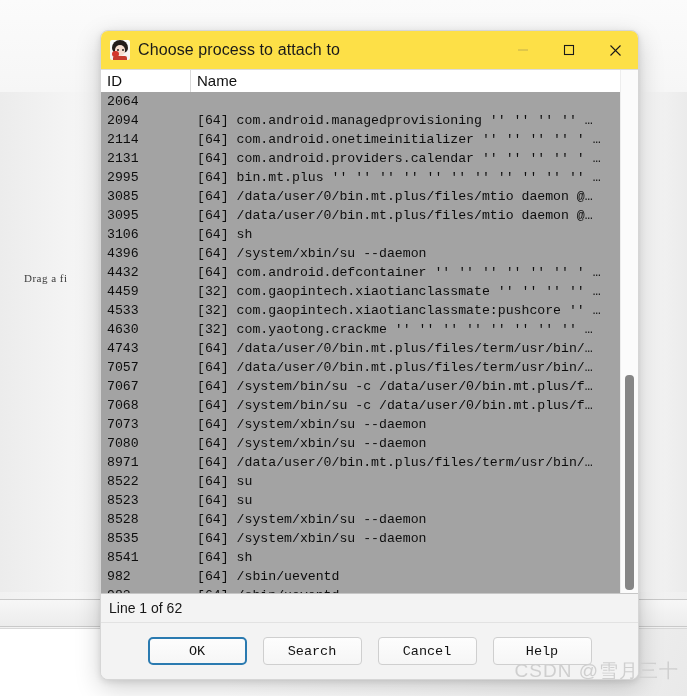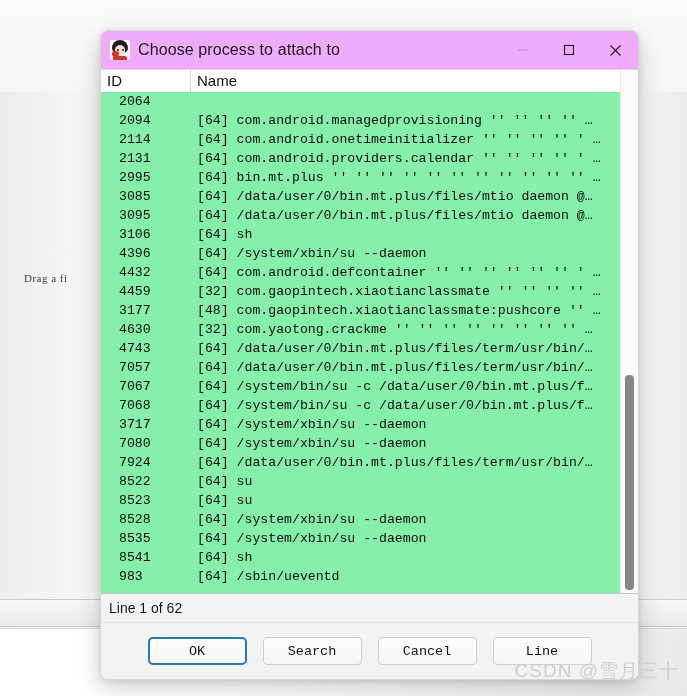--- a/index.html
+++ b/index.html
@@ -91,21 +91,21 @@
     box-shadow: 0 8px 26px rgba(0,0,0,0.18), 0 2px 6px rgba(0,0,0,0.10);
     overflow: hidden;
     display: flex;
     flex-direction: column;
   }
 
   
   .titlebar {
     height: 38px;
     min-height: 38px;
-    background: #f0abfc;
+    background: #fde047;
     display: flex;
     align-items: center;
     position: relative;
   }
   .title-icon {
     width: 20px;
     height: 20px;
     margin-left: 9px;
     margin-right: 8px;
     border-radius: 2px;
@@ -186,21 +186,21 @@
     border-top: 1px solid #dcdcdc;
     border-bottom: 1px solid #c6c6c6;
     position: relative;
     display: flex;
     overflow: hidden;
   }
   .listmain {
     flex: 1 1 auto;
     position: relative;
     overflow: hidden;
-    background: #86efac;
+    background: #a3a3a3;
   }
   .hdr {
     display: flex;
     height: 22px;
     align-items: center;
     background: #ffffff;
     position: relative;
   }
   .hdr .col-id,
   .hdr .col-name {
@@ -226,21 +226,21 @@
     height: 19px;
     align-items: center;
     font-family: "Liberation Mono", "DejaVu Sans Mono", monospace;
     font-size: 13.2px;
     color: #0d0d0d;
     white-space: nowrap;
   }
   .row .cid {
     width: 90px;
     flex: 0 0 90px;
-    padding-left: 18px;
+    padding-left: 6px;
     box-sizing: border-box;
     overflow: hidden;
   }
   .row .cname {
     flex: 1 1 auto;
     padding-left: 6px;
     padding-right: 4px;
     box-sizing: border-box;
     overflow: hidden;
     text-overflow: ellipsis;
@@ -411,22 +411,22 @@
             </div>
             <div class="row">
               <div class="cid">4432</div>
               <div class="cname">[64] com.android.defcontainer '' '' '' '' '' '' ' …</div>
             </div>
             <div class="row">
               <div class="cid">4459</div>
               <div class="cname">[32] com.gaopintech.xiaotianclassmate '' '' '' '' …</div>
             </div>
             <div class="row">
-              <div class="cid">3177</div>
-              <div class="cname">[48] com.gaopintech.xiaotianclassmate:pushcore '' …</div>
+              <div class="cid">4533</div>
+              <div class="cname">[32] com.gaopintech.xiaotianclassmate:pushcore '' …</div>
             </div>
             <div class="row">
               <div class="cid">4630</div>
               <div class="cname">[32] com.yaotong.crackme '' '' '' '' '' '' '' ''  …</div>
             </div>
             <div class="row">
               <div class="cid">4743</div>
               <div class="cname">[64] /data/user/0/bin.mt.plus/files/term/usr/bin/…</div>
             </div>
             <div class="row">
@@ -435,29 +435,29 @@
             </div>
             <div class="row">
               <div class="cid">7067</div>
               <div class="cname">[64] /system/bin/su -c /data/user/0/bin.mt.plus/f…</div>
             </div>
             <div class="row">
               <div class="cid">7068</div>
               <div class="cname">[64] /system/bin/su -c /data/user/0/bin.mt.plus/f…</div>
             </div>
             <div class="row">
-              <div class="cid">3717</div>
+              <div class="cid">7073</div>
               <div class="cname">[64] /system/xbin/su --daemon</div>
             </div>
             <div class="row">
               <div class="cid">7080</div>
               <div class="cname">[64] /system/xbin/su --daemon</div>
             </div>
             <div class="row">
-              <div class="cid">7924</div>
+              <div class="cid">8971</div>
               <div class="cname">[64] /data/user/0/bin.mt.plus/files/term/usr/bin/…</div>
             </div>
             <div class="row">
               <div class="cid">8522</div>
               <div class="cname">[64] su</div>
             </div>
             <div class="row">
               <div class="cid">8523</div>
               <div class="cname">[64] su</div>
             </div>
@@ -465,38 +465,42 @@
               <div class="cid">8528</div>
               <div class="cname">[64] /system/xbin/su --daemon</div>
             </div>
             <div class="row">
               <div class="cid">8535</div>
               <div class="cname">[64] /system/xbin/su --daemon</div>
             </div>
             <div class="row">
               <div class="cid">8541</div>
               <div class="cname">[64] sh</div>
+            </div>
+            <div class="row">
+              <div class="cid">982</div>
+              <div class="cname">[64] /sbin/ueventd</div>
             </div>
             <div class="row">
               <div class="cid">983</div>
               <div class="cname">[64] /sbin/ueventd</div>
             </div>
           </div>
       </div>
       <div class="scrollbar">
         <div class="scroll-thumb" id="thumb" style="top: 305px; height: 215px; background: rgb(134, 134, 134);"></div>
       </div>
     </div>
 
     <div class="statusbar">
       <span>Line 1 of 62</span>
     </div>
 
     <div class="buttonbar">
       <button class="btn primary">OK</button>
       <button class="btn">Search</button>
       <button class="btn">Cancel</button>
-      <button class="btn">Line</button>
+      <button class="btn">Help</button>
     </div>
   </div>
 
   <div class="watermark">CSDN @雪月三十</div>
 </div>
 
 </body></html>

